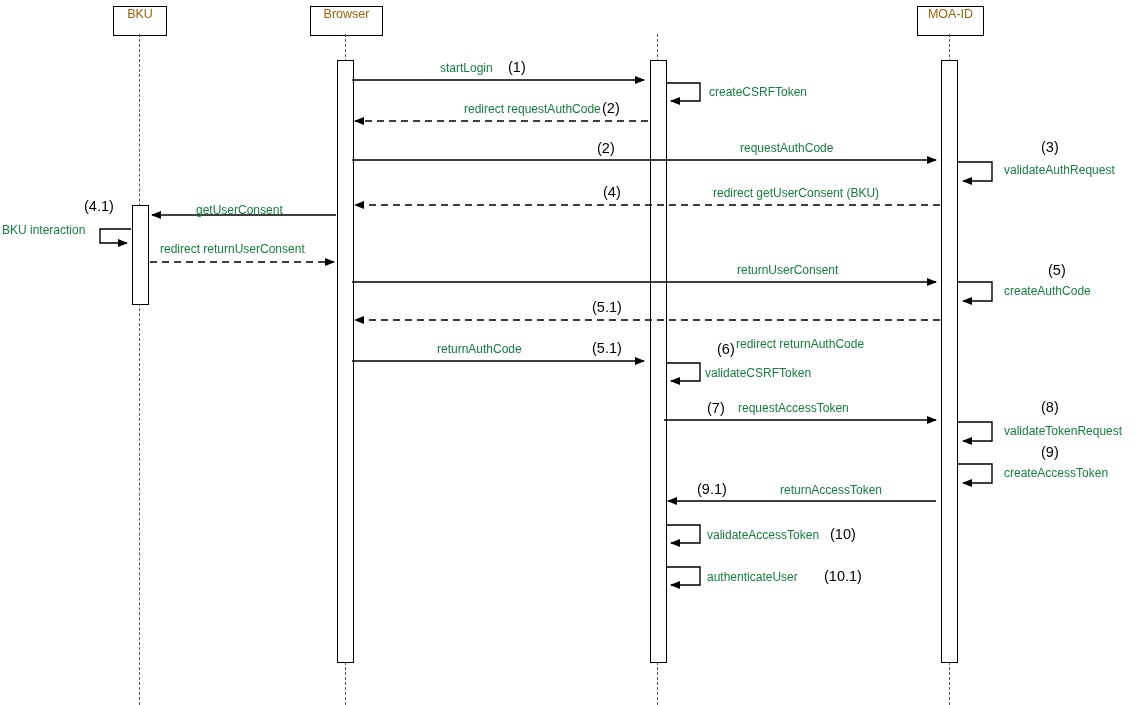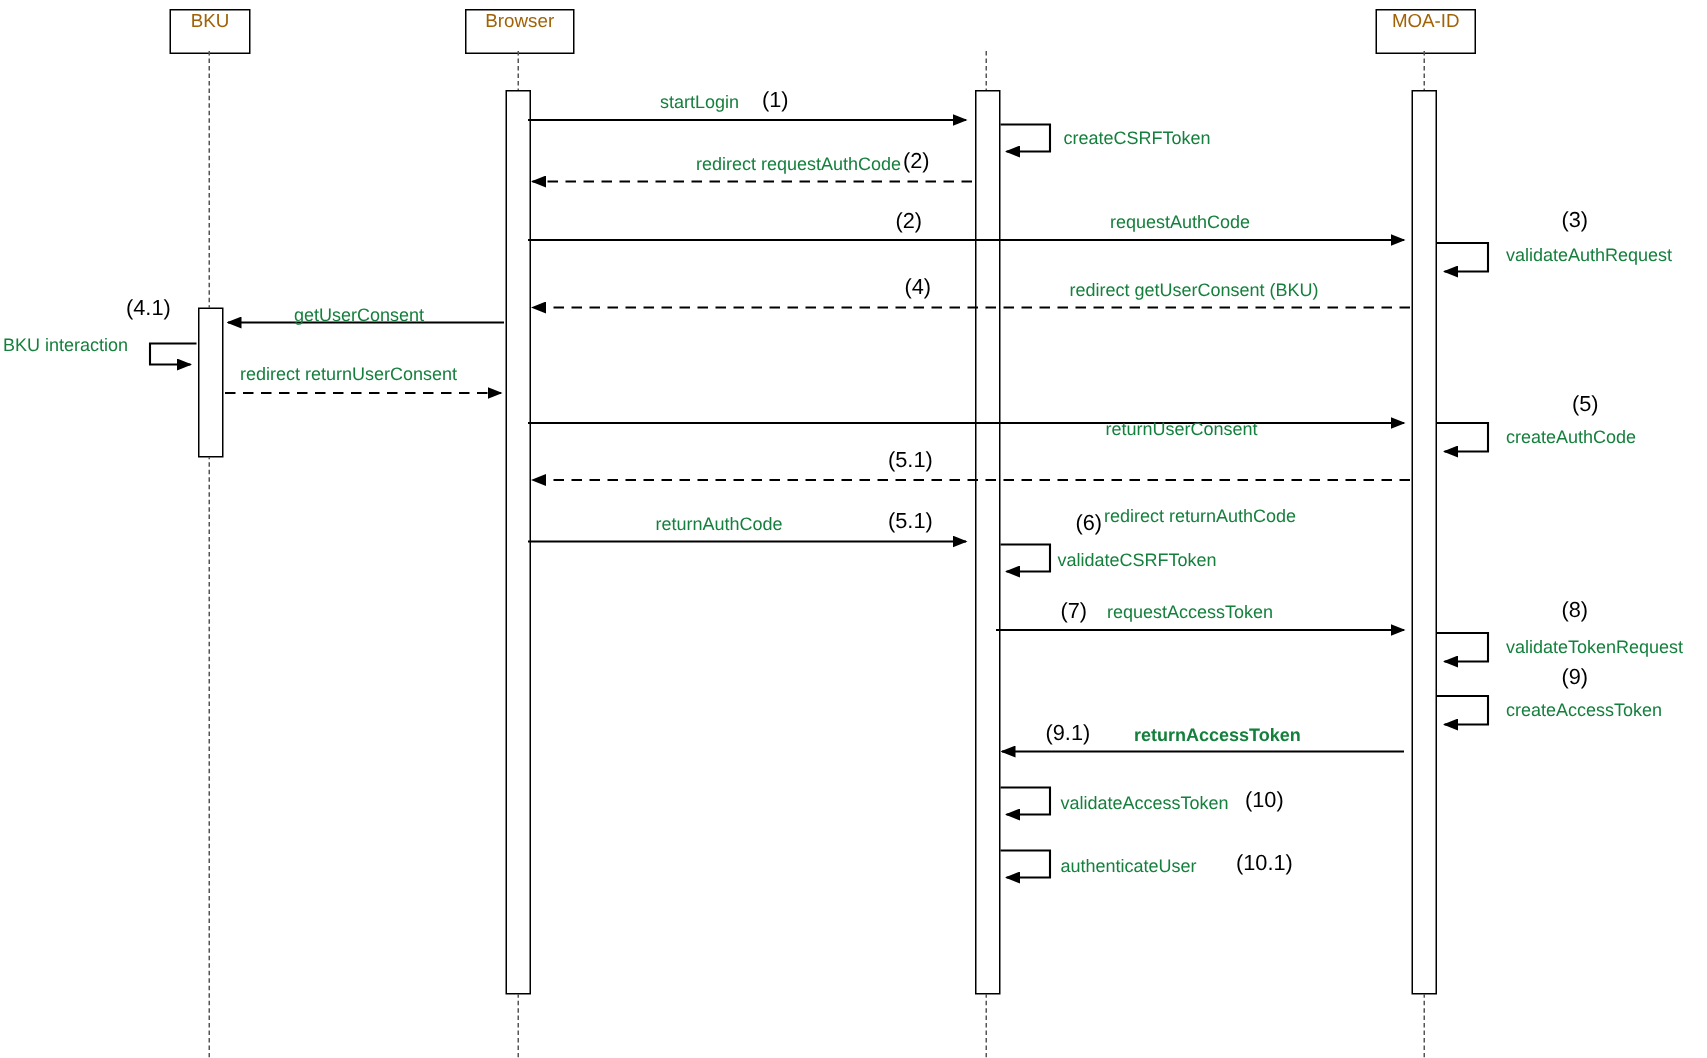--- a/index.html
+++ b/index.html
@@ -103,21 +103,21 @@
   <div class="msg-label" style="left:713px;top:186px;">redirect getUserConsent (BKU)</div>
   <div class="num-label" style="left:603px;top:184px;">(4)</div>
 
   <div class="msg-label" style="left:196px;top:203px;">getUserConsent</div>
   <div class="num-label" style="left:84px;top:198px;">(4.1)</div>
 
   <div class="msg-label" style="left:2px;top:223px;">BKU interaction</div>
 
   <div class="msg-label" style="left:160px;top:242px;">redirect returnUserConsent</div>
 
-  <div class="msg-label" style="left:737px;top:263px;margin-top:16px;">returnUserConsent</div>
+  <div class="msg-label" style="left:737px;top:263px;">returnUserConsent</div>
   <div class="num-label" style="left:1048px;top:262px;">(5)</div>
 
   <div class="msg-label" style="left:1004px;top:284px;">createAuthCode</div>
 
   <div class="msg-label" style="left:736px;top:311px;margin-top:26px;">redirect returnAuthCode</div>
   <div class="num-label" style="left:592px;top:299px;">(5.1)</div>
 
   <div class="msg-label" style="left:437px;top:342px;">returnAuthCode</div>
   <div class="num-label" style="left:592px;top:340px;">(5.1)</div>
 
@@ -126,21 +126,21 @@
 
   <div class="msg-label" style="left:738px;top:401px;">requestAccessToken</div>
   <div class="num-label" style="left:707px;top:400px;">(7)</div>
 
   <div class="msg-label" style="left:1004px;top:424px;">validateTokenRequest</div>
   <div class="num-label" style="left:1041px;top:399px;">(8)</div>
 
   <div class="msg-label" style="left:1004px;top:466px;">createAccessToken</div>
   <div class="num-label" style="left:1041px;top:444px;">(9)</div>
 
-  <div class="msg-label" style="left:756px;top:483px;font-weight:bold;">returnAccessToken</div>
+  <div class="msg-label" style="left:780px;top:483px;">returnAccessToken</div>
   <div class="num-label" style="left:697px;top:481px;">(9.1)</div>
 
   <div class="msg-label" style="left:707px;top:528px;">validateAccessToken</div>
   <div class="num-label" style="left:830px;top:526px;">(10)</div>
 
   <div class="msg-label" style="left:707px;top:570px;">authenticateUser</div>
   <div class="num-label" style="left:824px;top:568px;">(10.1)</div>
 
 </div>
 

